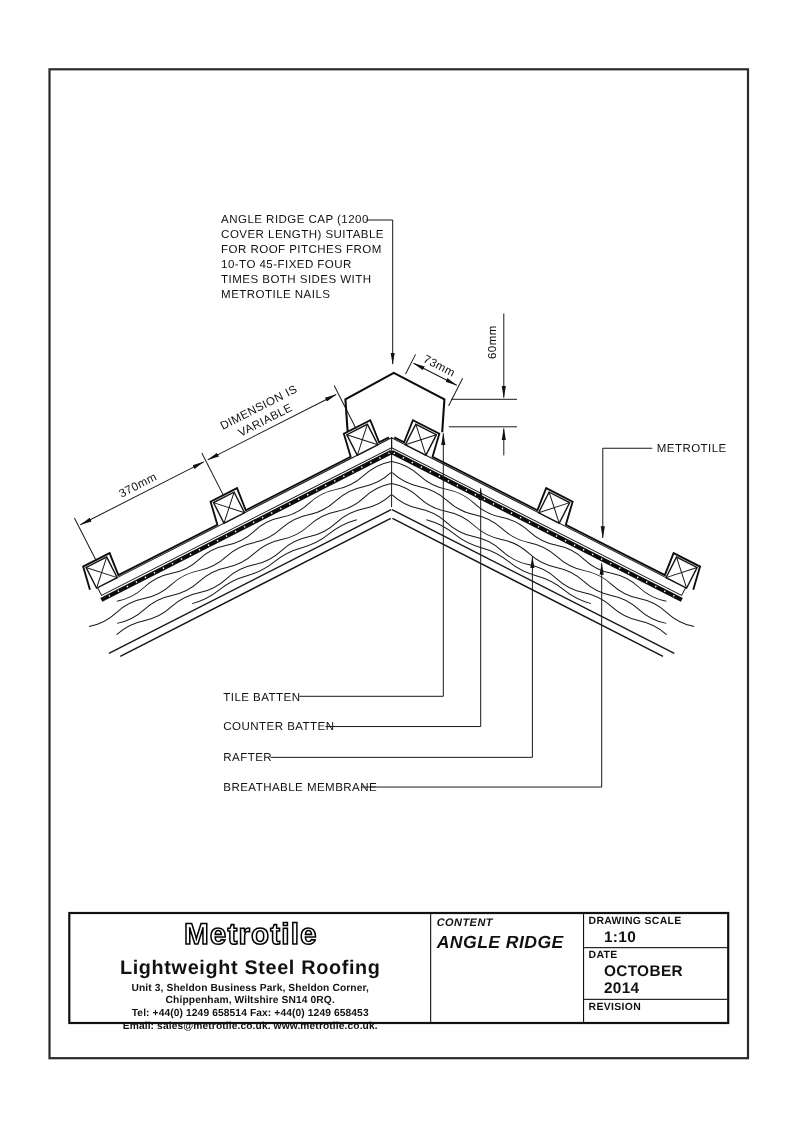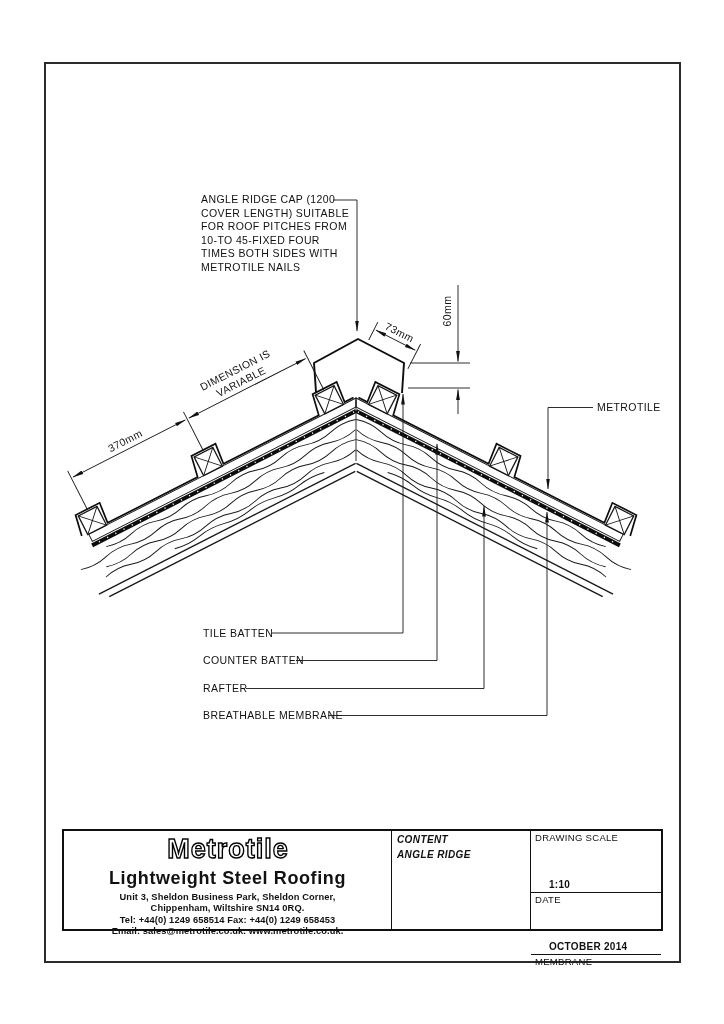--- a/index.html
+++ b/index.html
@@ -17,26 +17,26 @@
   .cadtxt{font-family:"Liberation Sans",sans-serif;font-size:10.5px;fill:#111;letter-spacing:0.4px;}
   .batfill{fill:#fff;}
   
   #tblock{position:absolute;left:62px;top:829px;width:601px;height:102px;border:2px solid #111;
           display:flex;box-sizing:border-box;}
   .tb-left{width:328px;border-right:1.5px solid #111;box-sizing:border-box;text-align:center;padding-top:3px;}
   .tb-mid{width:139px;border-right:1.5px solid #111;box-sizing:border-box;padding:3px 5px;font-style:italic;}
   .tb-right{flex:1;display:flex;flex-direction:column;box-sizing:border-box;}
   .tb-row{border-bottom:1.5px solid #111;padding:1px 4px 2px 4px;flex:1;box-sizing:border-box;}
   .tb-row:last-child{border-bottom:none;}
-  .tb-label{font-size:9.5px;font-weight:normal;letter-spacing:0.3px;}
-  .tb-value{font-size:10px;font-weight:bold;padding-left:14px;letter-spacing:0.3px;margin-top:36px;}
+  .tb-label{font-size:9.5px;font-weight:bold;letter-spacing:0.3px;}
+  .tb-value{font-size:14px;font-weight:bold;padding-left:14px;letter-spacing:0.3px;}
   .tagline{font-size:18px;font-weight:bold;letter-spacing:0.6px;margin-top:-2px;}
   .addr{font-size:9.3px;font-weight:bold;line-height:11.3px;margin-top:3px;letter-spacing:0.1px;}
   .tb-content-label{font-size:10px;font-weight:bold;letter-spacing:0.4px;}
-  .tb-content-value{font-size:10px;font-weight:bold;letter-spacing:0.4px;margin-top:4px;}
+  .tb-content-value{font-size:16px;font-weight:bold;letter-spacing:0.4px;margin-top:4px;}
 </style>
 </head>
 <body>
 
 <div id="sheet">
 
   <div id="border"></div>
 
   <svg id="cad" width="724" height="1024" viewBox="0 0 724 1024">
     <defs>
@@ -165,19 +165,19 @@
     <div class="tb-right">
       <div class="tb-row">
         <div class="tb-label">DRAWING SCALE</div>
         <div class="tb-value">1:10</div>
       </div>
       <div class="tb-row">
         <div class="tb-label">DATE</div>
         <div class="tb-value">OCTOBER 2014</div>
       </div>
       <div class="tb-row">
-        <div class="tb-label">MEMBRANE</div>
+        <div class="tb-label">REVISION</div>
         <div class="tb-value"></div>
       </div>
     </div>
   </div>
 
 </div>
 
 </body></html>

